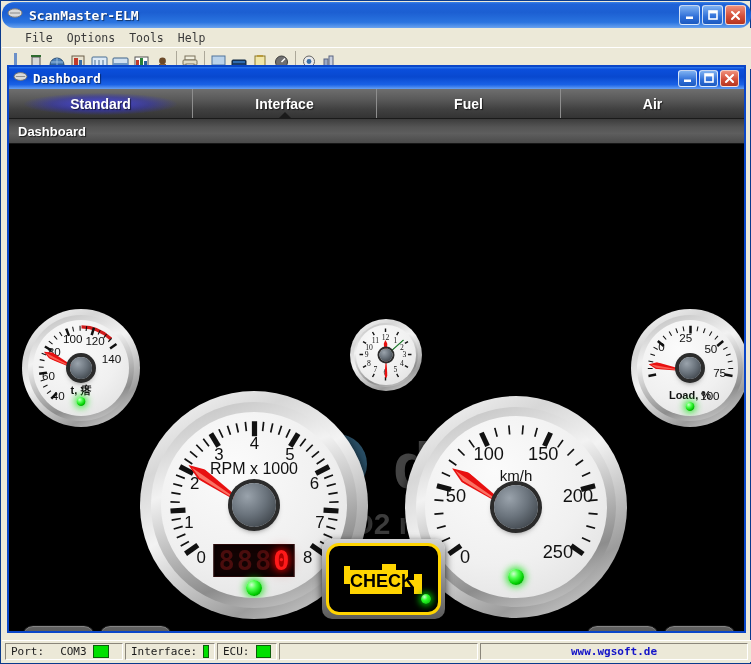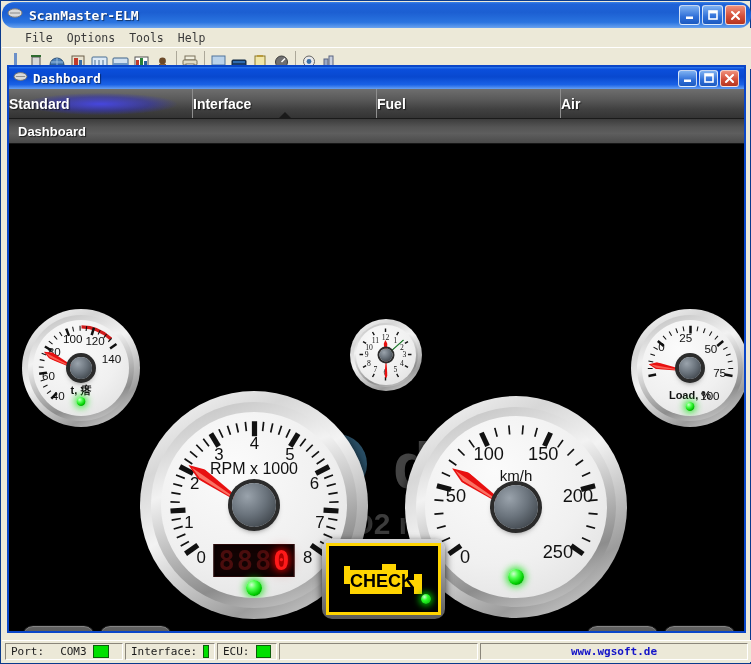--- a/index.html
+++ b/index.html
@@ -39,21 +39,21 @@
   #dash-titlebar{height:22px;width:100%;box-sizing:border-box;
      background:linear-gradient(180deg,#2f7bec 0%,#0b4fdc 10%,#0848cf 45%,#1a62e6 80%,#66a0f3 100%);
      display:flex;align-items:center;padding:0 2px 0 4px;}
   #dash-titlebar .ttl{color:#fff;font-size:12.5px;font-weight:bold;
      font-family:"DejaVu Sans Mono",monospace;margin-left:5px;text-shadow:1px 1px 1px rgba(0,0,0,.5);}
   #dash-titlebar .wbtn{width:19px;height:17px;}
 
   #tabstrip{display:flex;height:30px;width:100%;box-sizing:border-box;
      background:linear-gradient(180deg,#6e6e6e 0%,#5a5a5a 35%,#404040 70%,#333 100%);
      border-bottom:1px solid #1a1a1a;}
-  .tab{flex:1;position:relative;display:flex;align-items:center;
+  .tab{flex:1;position:relative;display:flex;align-items:center;justify-content:center;
      color:#fff;font-size:14px;font-weight:bold;border-right:1px solid #8e8e8e;
      font-family:"Liberation Sans",sans-serif;text-shadow:1px 1px 1px rgba(0,0,0,.6);}
   .tab:last-child{border-right:none;}
   .tab.active::before{content:"";position:absolute;left:8%;top:4px;width:84%;height:22px;
      border-radius:50%;background:radial-gradient(ellipse at center,rgba(70,70,230,.95) 0%,rgba(50,50,190,.55) 45%,rgba(60,60,180,0) 72%);}
   .tab .lab{position:relative;z-index:2;}
   .tab .caret{position:absolute;bottom:-1px;left:50%;transform:translateX(-50%);
      width:0;height:0;border-left:7px solid transparent;border-right:7px solid transparent;
      border-bottom:7px solid #1a1a1a;}
 
@@ -97,21 +97,21 @@
      display:flex;align-items:center;justify-content:center;gap:2px;padding:2px 4px;
      box-shadow:inset 0 0 6px #000;}
   .digit{font-family:"DejaVu Sans Mono",monospace;font-size:27px;font-weight:bold;line-height:1;}
   .digit.off{color:#4a0d0d;}
   .digit.on{color:#ff1a1a;text-shadow:0 0 7px #ff0000,0 0 14px #c00;}
 
   
   #check-lamp{position:absolute;border-radius:10px;
      background:linear-gradient(180deg,#d4d4d4,#8f8f8f 50%,#5b5b5b);
      padding:4px;box-shadow:0 3px 8px rgba(0,0,0,.8);}
-  #check-lamp .inner{background:#000;border:3px solid #ffd400;border-radius:0;
+  #check-lamp .inner{background:#000;border:3px solid #ffd400;border-radius:13px;
      width:100%;height:100%;box-sizing:border-box;position:relative;
      display:flex;align-items:center;justify-content:center;}
 
   
   .abtn{position:absolute;border-radius:11px;
      background:linear-gradient(180deg,#636363 0%,#3f3f3f 46%,#1b1b1b 54%,#2e2e2e 100%);
      border:1px solid #111;box-shadow:0 3px 7px rgba(0,0,0,.85),inset 0 1px 0 rgba(255,255,255,.22);
      display:flex;align-items:center;justify-content:center;}
 
   

